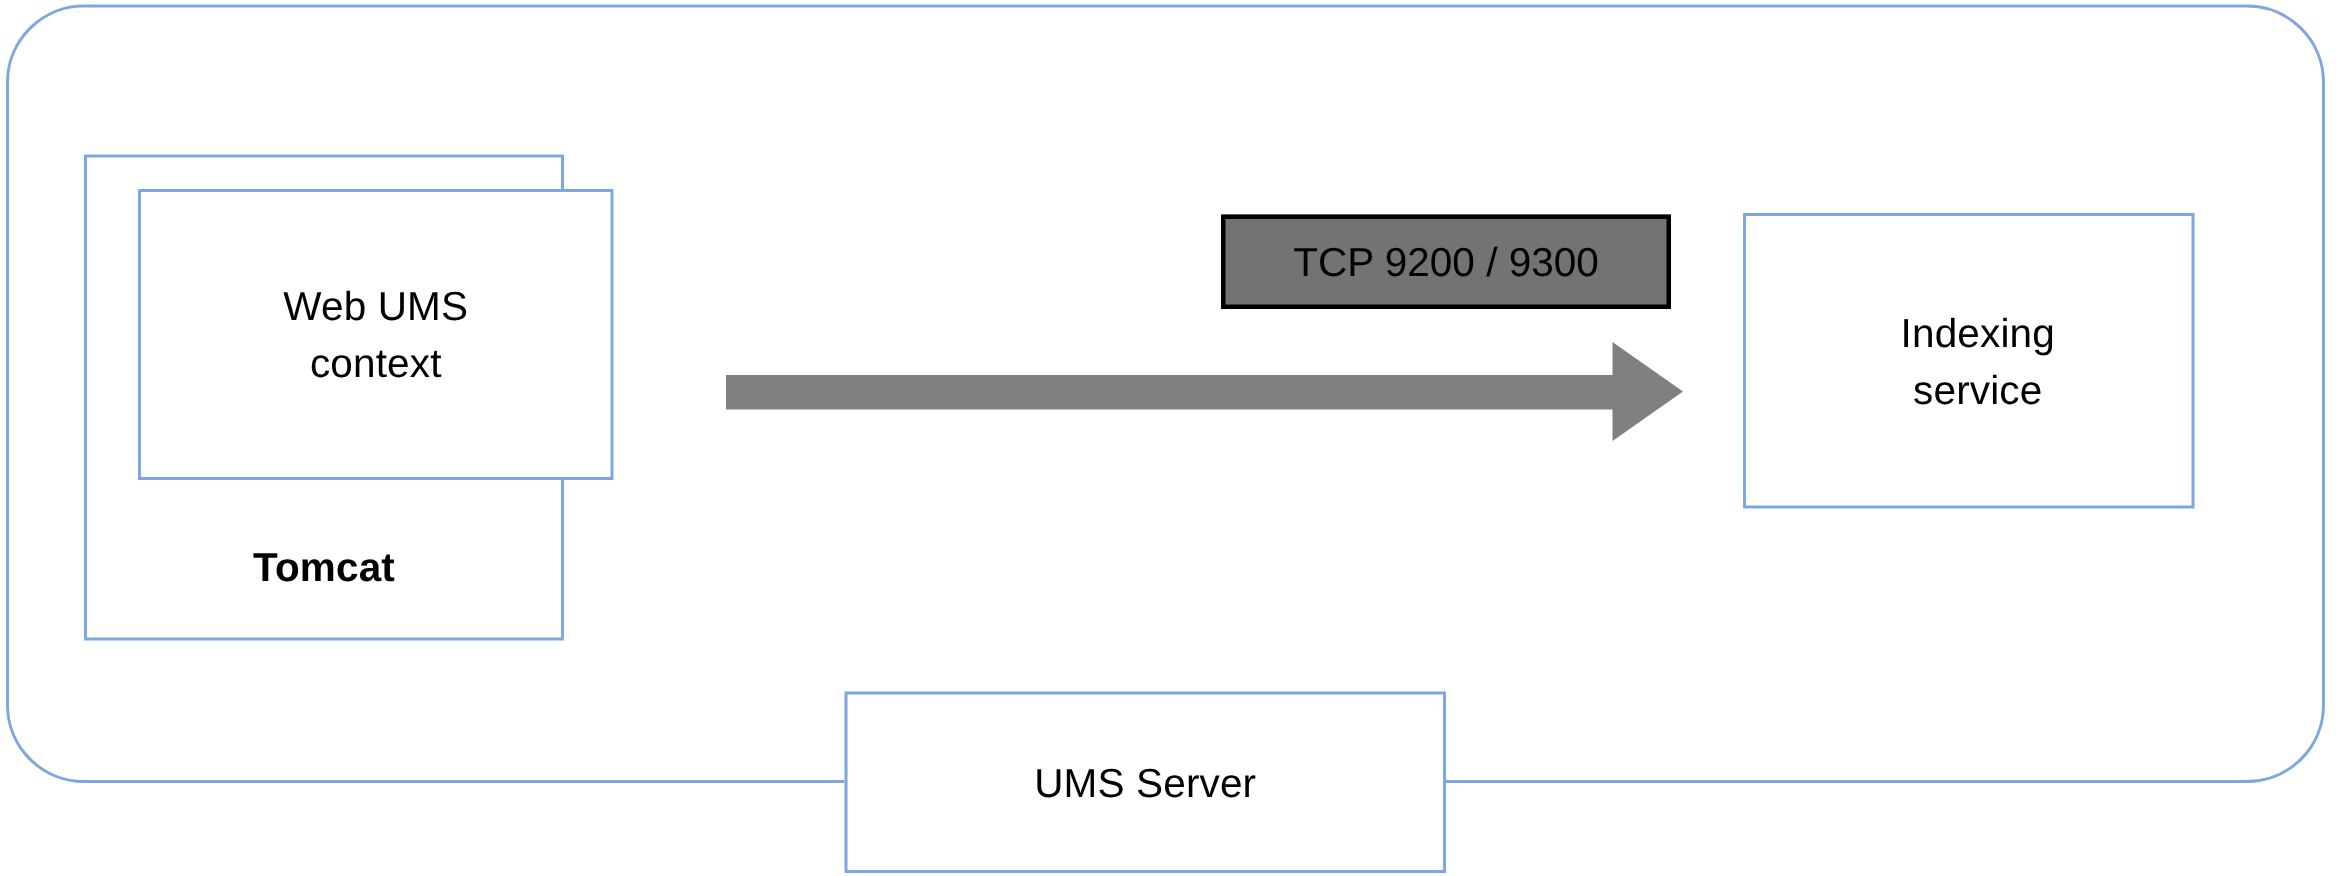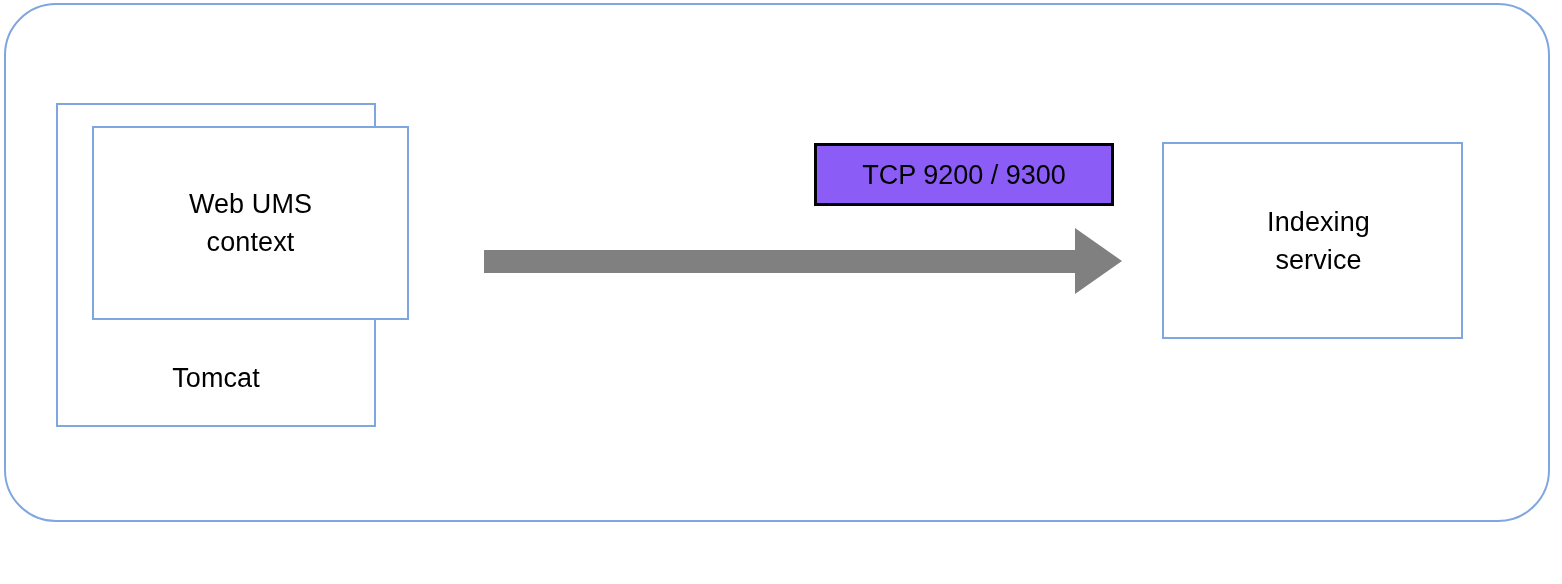--- a/index.html
+++ b/index.html
@@ -56,20 +56,21 @@
     width: 320px;
     height: 324px;
     display: block;
   }
   .tomcat-label {
     position: absolute;
     left: 0;
     right: 0;
     top: 254px;
     text-align: center;
+    font-weight: bold;
   }
 
   
   .webums-box {
     left: 34px;
     top: 21px;
     width: 317px;
     height: 194px;
   }
 
@@ -93,21 +94,21 @@
 
   
   .tcp-box {
     position: absolute;
     left: 814px;
     top: 143px;
     width: 300px;
     height: 63px;
     box-sizing: border-box;
     border: 3px solid #000000;
-    background: #8b5cf6;
+    background: #737373;
     display: flex;
     align-items: center;
     justify-content: center;
   }
   .tcp-label {
     font-size: 27px;
     color: #000000;
     line-height: 30px;
   }
 
@@ -148,14 +149,17 @@
 
   <div class="tcp-box">
     <span class="tcp-label">TCP 9200 / 9300</span>
   </div>
 
   <div class="box indexing-box">
     <span class="label">Indexing
 service</span>
   </div>
 
+  <div class="box ums-server-box">
+    <span class="label">UMS Server</span>
+  </div>
 
 </div>
 
 </body></html>

